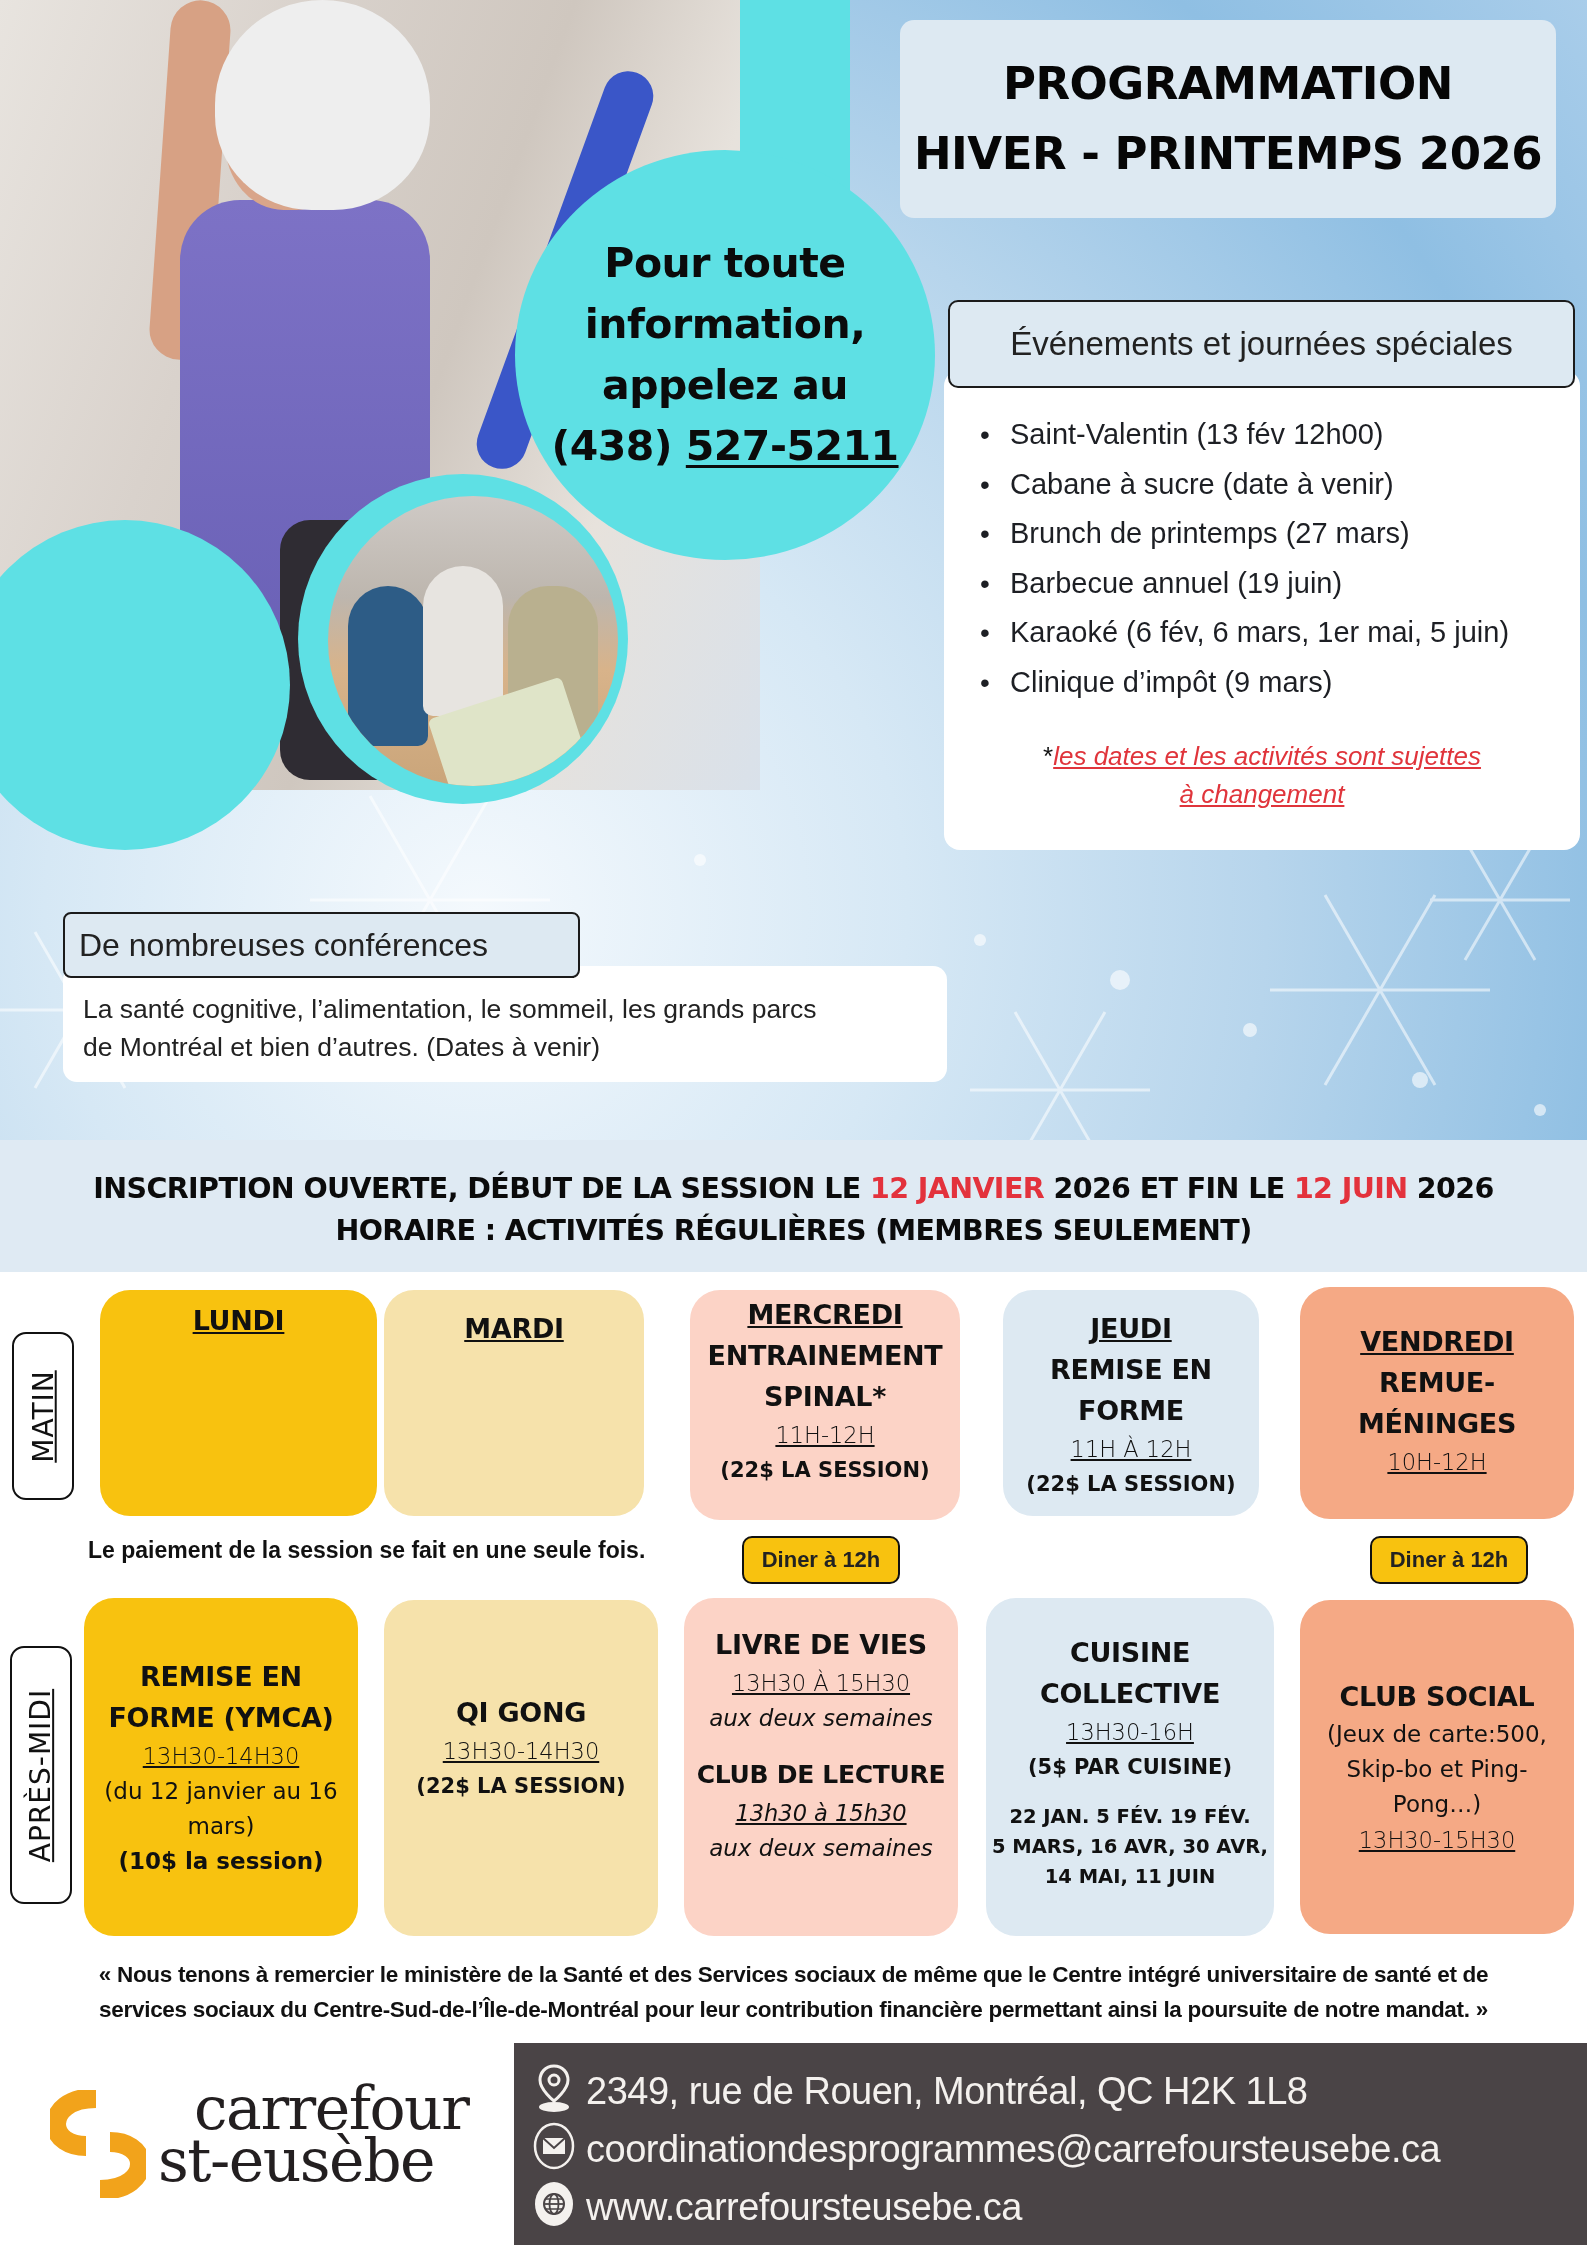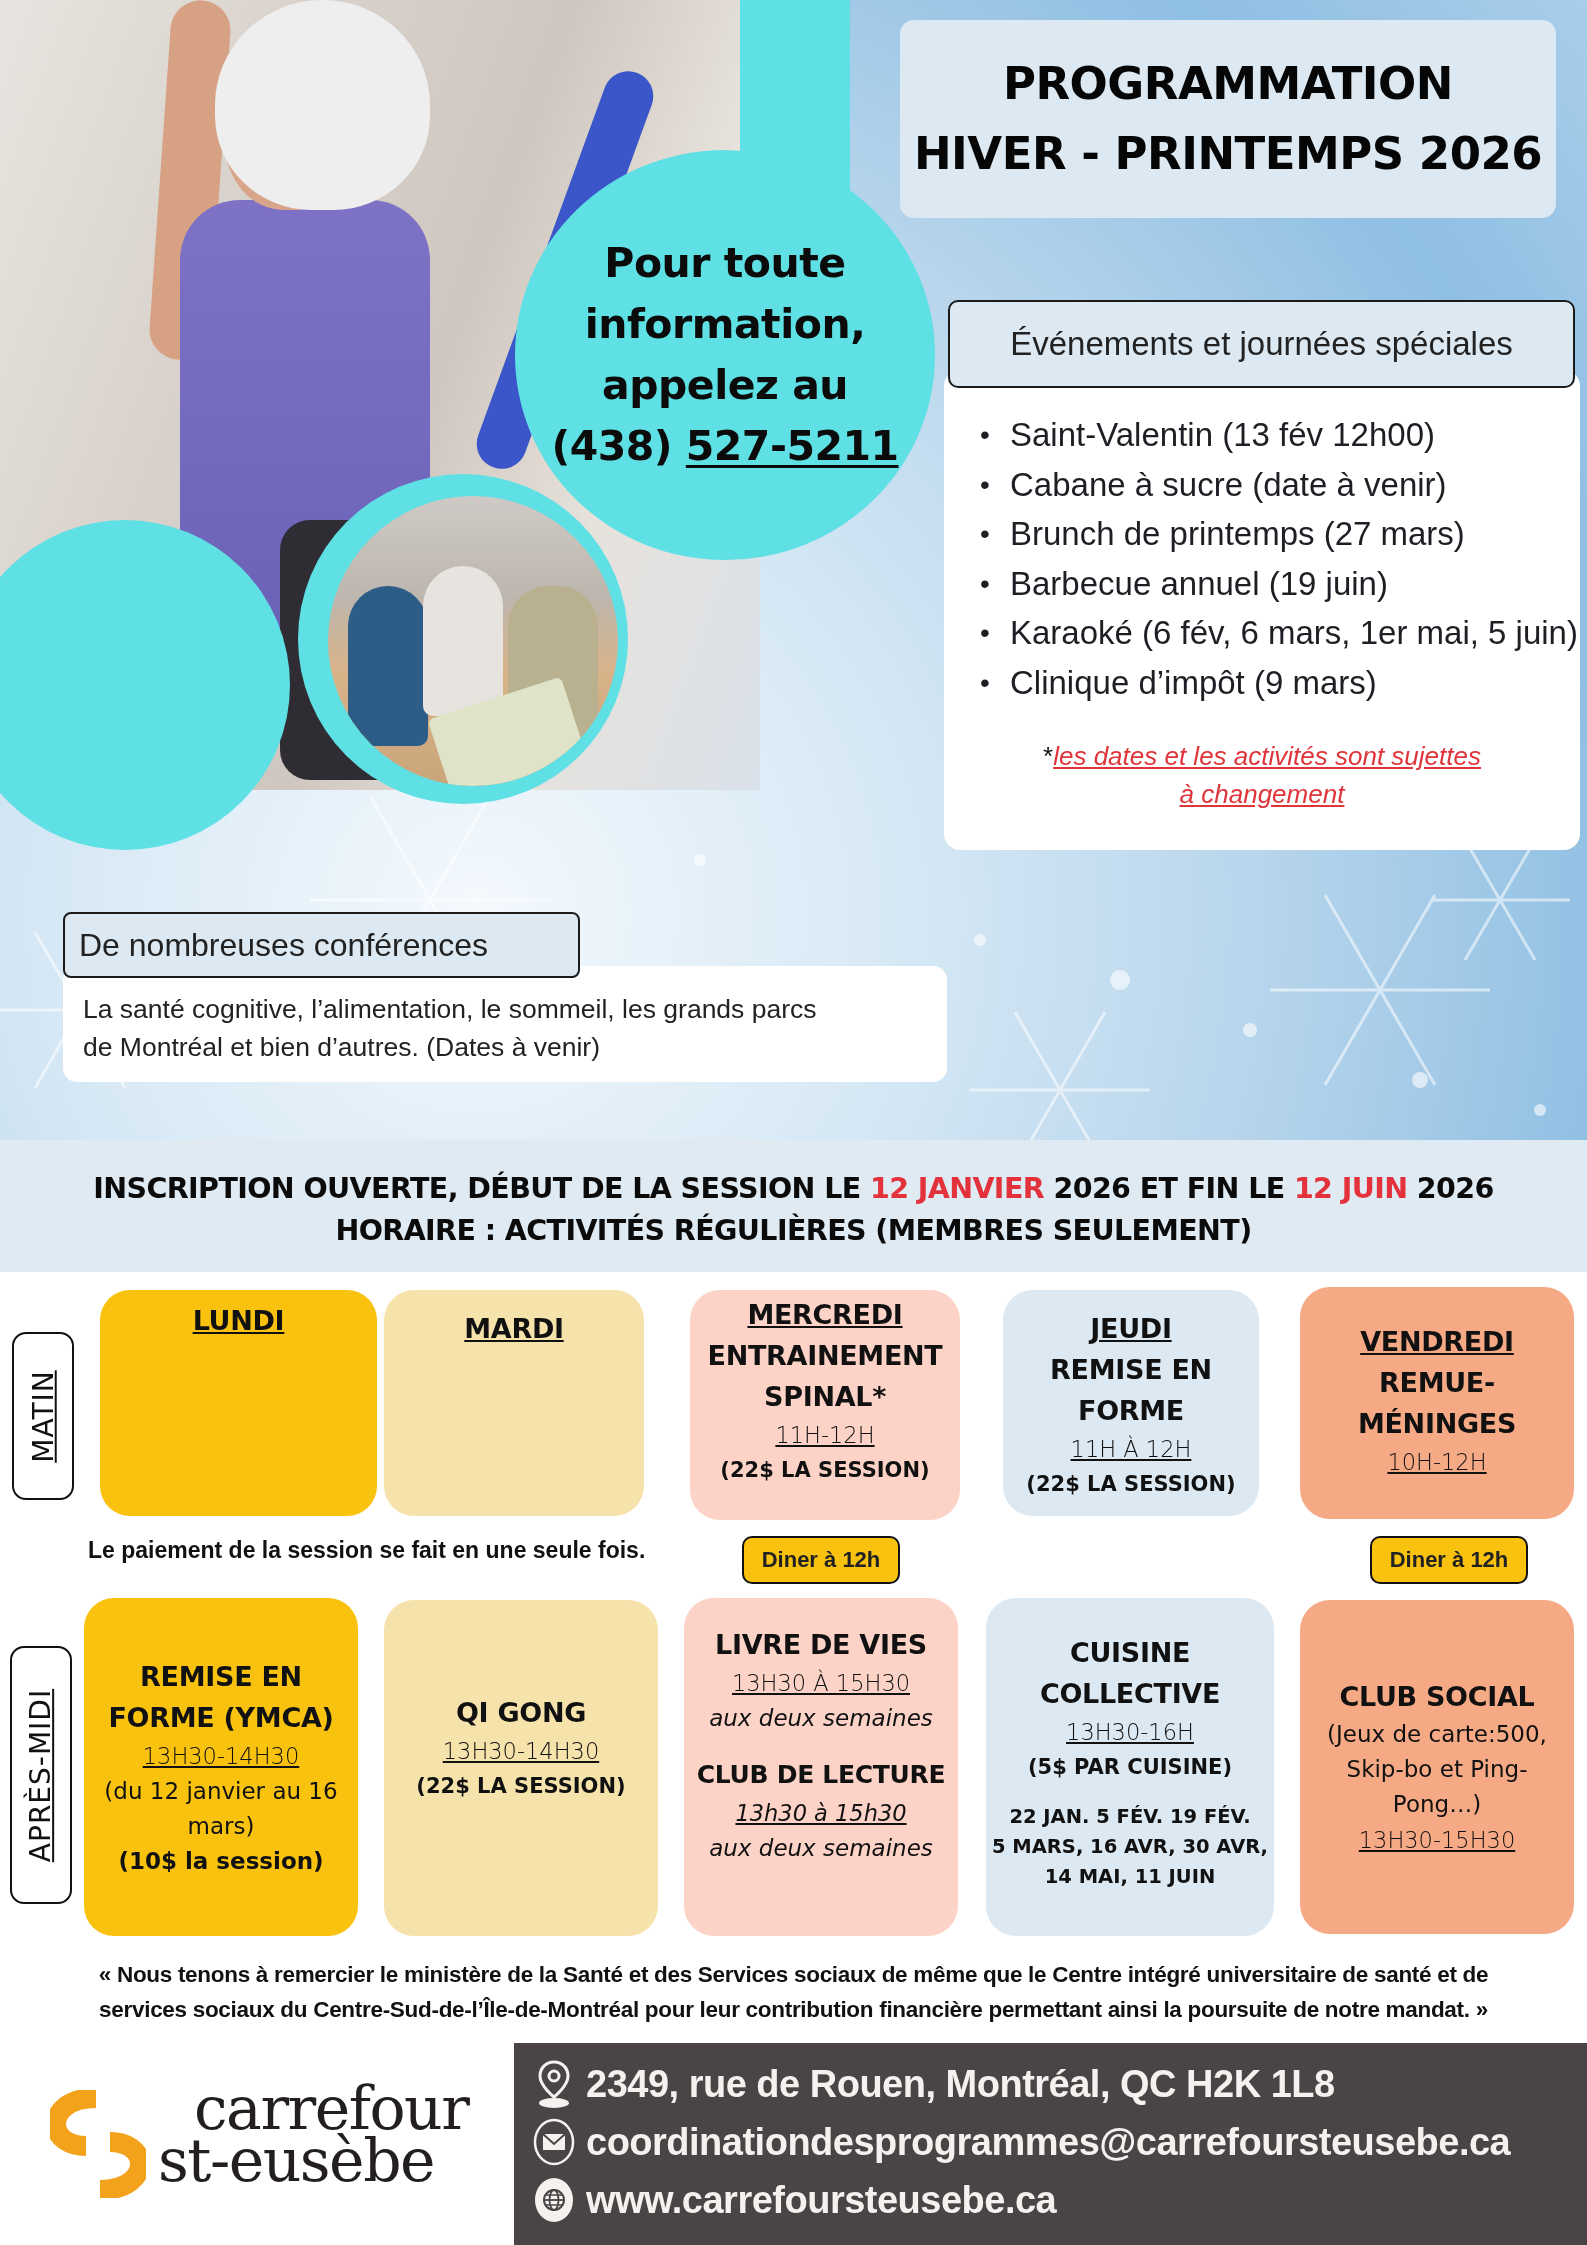--- a/index.html
+++ b/index.html
@@ -41,21 +41,21 @@
   .member-circle span { font-weight: 700; font-size: 39px; line-height: 55px; font-family: "DejaVu Sans", sans-serif; letter-spacing: -0.5px; }
 
   .title-box { position: absolute; left: 900px; top: 20px; width: 656px; height: 198px; background: #dde9f2; border-radius: 14px;
     display: flex; flex-direction: column; align-items: center; justify-content: center; }
   .title-box div { font-family: "DejaVu Sans", sans-serif; font-weight: 700; font-size: 45px; line-height: 70px; letter-spacing: -0.5px; color: #060606; }
 
   .events-header { position: absolute; left: 948px; top: 300px; width: 627px; height: 88px; background: #dde9f2; border: 2px solid #1b1b1b; border-radius: 10px;
     display: flex; align-items: center; justify-content: center; font-size: 33px; color: #222; z-index: 2; }
   .events-panel { position: absolute; left: 944px; top: 370px; width: 636px; height: 480px; background: #fff; border-radius: 16px; padding: 40px 0 0 36px; }
   .events-panel ul { list-style: none; }
-  .events-panel li { font-size: 33px; line-height: 49.5px; color: #1d1f24; position: relative; padding-left: 30px; }
+  .events-panel li { font-size: 29px; line-height: 49.5px; color: #1d1f24; position: relative; padding-left: 30px; }
   .events-panel li::before { content: "•"; position: absolute; left: 0; top: 0; font-size: 28px; }
   .events-note { margin-top: 30px; margin-left: -36px; text-align: center; font-size: 26px; line-height: 38px; font-style: italic; color: #e0343b; }
   .events-note .ast { color: #111; font-style: normal; }
   .events-note .u { text-decoration: underline; }
 
   .conf-header { position: absolute; left: 63px; top: 912px; width: 517px; height: 66px; background: #dde9f2; border: 2px solid #1b1b1b; border-radius: 8px;
     display: flex; align-items: center; padding-left: 14px; font-size: 32px; color: #222; z-index: 2; }
   .conf-panel { position: absolute; left: 63px; top: 966px; width: 884px; height: 116px; background: #fff; border-radius: 14px; padding: 24px 0 0 20px; }
   .conf-panel p { font-size: 26.5px; line-height: 38px; color: #222; }
 
@@ -86,21 +86,21 @@
     display: flex; align-items: center; justify-content: center; font-size: 22px; font-weight: 700; color: #222; }
 
   .thanks { position: absolute; left: 0; top: 1957px; width: 1587px; text-align: center; font-weight: 700; font-size: 22.5px; line-height: 35px; color: #111; letter-spacing: -0.3px; }
 
   
   .footer-logo { position: absolute; left: 0; top: 2040px; width: 514px; height: 205px; background: #fff; }
   .logo-mark { position: absolute; left: 50px; top: 50px; width: 96px; height: 108px; }
   .logo-text { position: absolute; left: 158px; top: 42px; font-family: "DejaVu Serif", serif; font-size: 60px; line-height: 52px; color: #231f20; letter-spacing: -1.5px; }
   .logo-text div:first-child { padding-left: 36px; }
   .footer-contact { position: absolute; left: 514px; top: 2043px; width: 1073px; height: 202px; background: #4a4446; padding: 12px 0 0 18px; }
-  .contact-row { display: flex; align-items: center; height: 58px; font-weight: bold; }
+  .contact-row { display: flex; align-items: flex-end; height: 58px; }
   .contact-row .ic { width: 44px; height: 50px; display: flex; align-items: center; justify-content: center; margin-right: 10px; }
   .contact-row .txt { font-size: 38px; color: #f4f1ee; letter-spacing: -0.5px; }
 </style>
 </head>
 <body>
 
 <section class="hero">
   <svg class="snowflakes" width="1587" height="1140" viewBox="0 0 1587 1140">
     <g stroke="#ffffff" stroke-width="3" opacity="0.55" fill="none">
       <g transform="translate(1380,990)">

